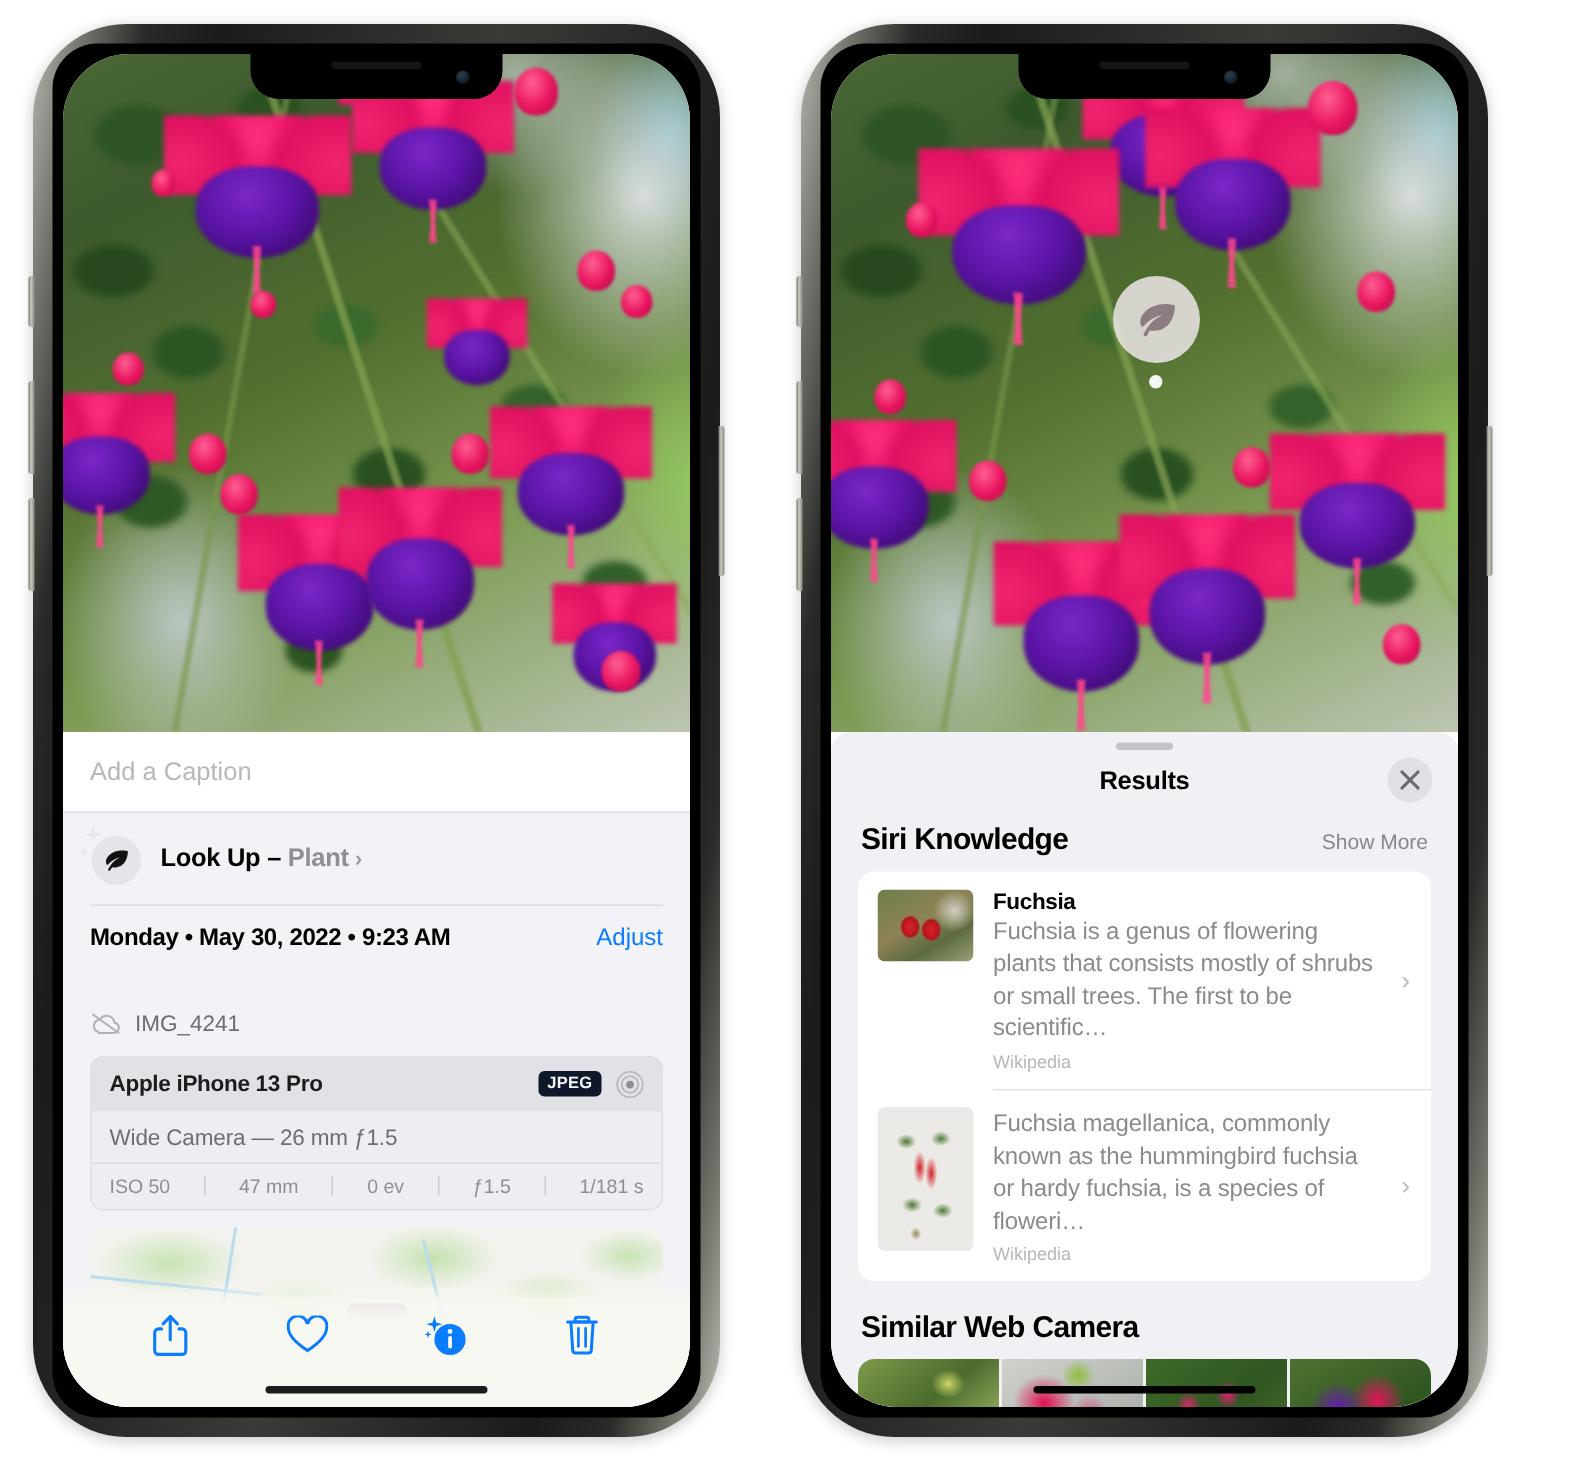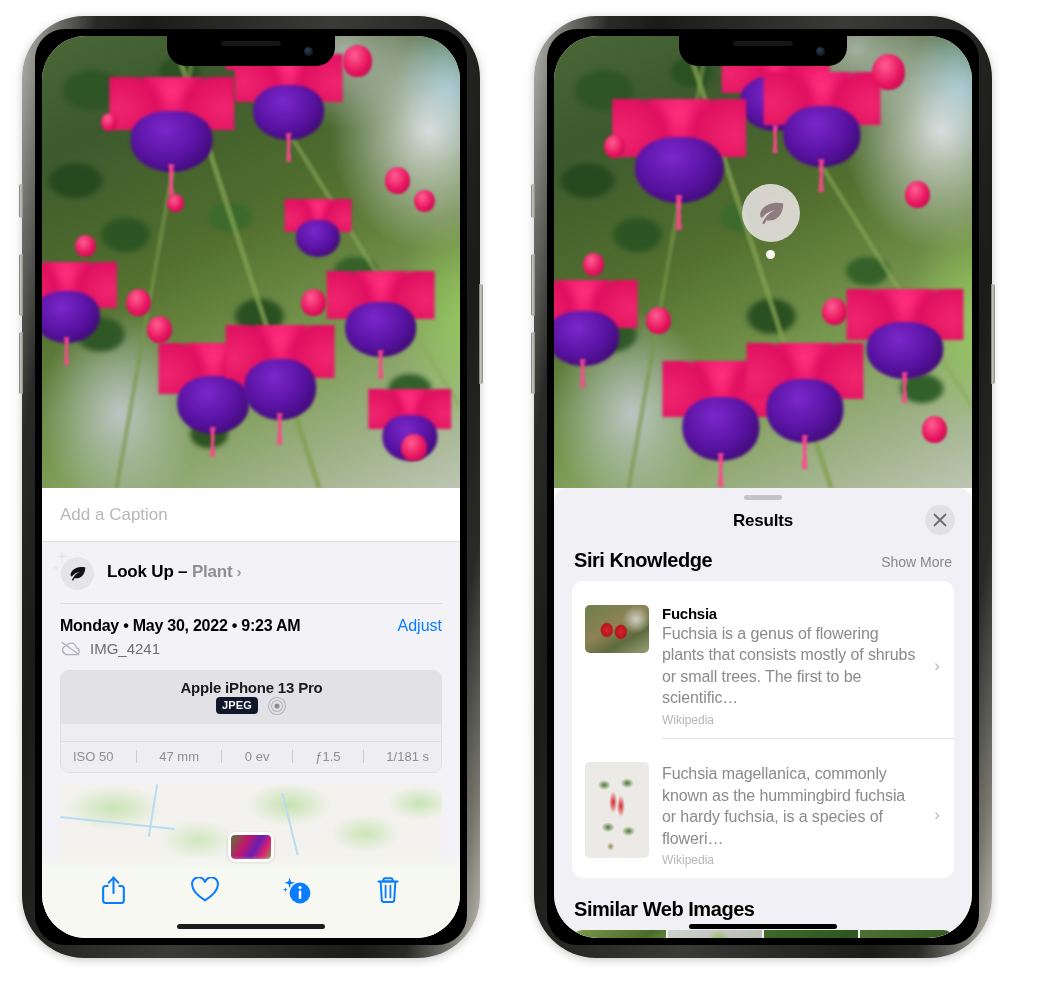--- a/index.html
+++ b/index.html
@@ -178,32 +178,31 @@
   .chev-small { margin-left: 4px; color: #9a9aa0; font-size: 15px; }
 
   .meta-sep { height: .5px; background: #dcdce1; margin: 0 18px; }
 
   .date-row {
     display:flex; align-items:flex-end; justify-content: space-between;
     padding: 13px 18px 0 18px;
   }
   .date-text { font-size: 16px; font-weight: 700; color: #000; letter-spacing: -.25px; }
   .adjust-link { font-size: 16px; color: #0a7cff; }
-  .file-row { display:flex; align-items:center; gap: 9px; padding: 5px 18px 13px 18px; }
+  .file-row { display:flex; align-items:center; gap: 9px; padding: 5px 18px 13px 18px; margin-top: 34px; }
   .file-name { font-size: 15px; color: #6d6d72; }
 
   .exif-card {
     margin: 0 18px; border-radius: 9px; overflow: hidden;
     background: #e9e9ee; border: .5px solid #dedee3;
   }
   .exif-head {
-    display: flex; align-items: center; 
+    display: flex; align-items: center; justify-content: space-between;
     padding: 8px 11px 8px 12px;
     background: #e1e1e6;
-    flex-direction: column;
   }
   .exif-head .model { font-size: 15px; font-weight: 700; color: #1c1c1e; letter-spacing: -.2px; }
   .exif-head .right { display: flex; align-items: center; gap: 9px; }
   .badge-jpeg {
     font-size: 11px; font-weight: 700; color: #f5f5f7;
     background: #0f172a; border-radius: 4px; padding: 2px 6px 3px 6px;
     letter-spacing: .2px;
   }
   .exif-body { padding: 9px 12px 8px 12px; background: #eeeef2; }
   .exif-line { font-size: 15px; color: #6d6d72; letter-spacing: -.1px; }
@@ -278,21 +277,21 @@
   .section-head {
     display: flex; align-items: baseline; justify-content: space-between;
     padding: 4px 20px 9px 20px;
   }
   .section-title { font-size: 20px; font-weight: 700; color: #000; letter-spacing: -.45px; }
   .show-more { font-size: 14px; color: #87878c; }
 
   .know-card {
     margin: 0 18px; background: #fff; border-radius: 11px; overflow: hidden;
   }
-  .know-item { display: flex; align-items: flex-start; gap: 13px; padding: 24px 10px 11px 13px; }
+  .know-item { display: flex; align-items: flex-start; gap: 13px; padding: 12px 10px 11px 13px; }
   .know-thumb { flex: 0 0 auto; border-radius: 5px; overflow: hidden; }
   .know-thumb.k1 {
     width: 64px; height: 48px;
     background:
       radial-gradient(ellipse 14% 22% at 34% 52%, #d8222a 0%, #b4161d 60%, rgba(180,22,29,0) 75%),
       radial-gradient(ellipse 14% 22% at 56% 56%, #d8222a 0%, #b4161d 60%, rgba(180,22,29,0) 75%),
       radial-gradient(ellipse 30% 40% at 80% 30%, #cfcfc2 0%, rgba(207,207,194,0) 72%),
       linear-gradient(150deg,#6f7f4a 0%, #8d8256 45%, #5d6b3e 70%, #9aa07a 100%);
   }
   .know-thumb.k2 {
@@ -475,20 +474,21 @@
               <span class="right">
                 <span class="badge-jpeg">JPEG</span>
                 <svg width="20" height="20" viewBox="0 0 24 24">
                   <circle cx="12" cy="12" r="10.2" fill="none" stroke="#b4b4ba" stroke-width="1.3"></circle>
                   <circle cx="12" cy="12" r="6.6" fill="none" stroke="#b4b4ba" stroke-width="1.3"></circle>
                   <circle cx="12" cy="12" r="3.1" fill="#8e8e93"></circle>
                 </svg>
               </span>
             </div>
             <div class="exif-body">
+              <div class="exif-line">Wide Camera — 26 mm ƒ1.5</div>
             </div>
             <div class="exif-foot">
               <span>ISO 50</span>
               <span class="exif-div"></span>
               <span>47 mm</span>
               <span class="exif-div"></span>
               <span>0 ev</span>
               <span class="exif-div"></span>
               <span>ƒ1.5</span>
               <span class="exif-div"></span>
@@ -647,21 +647,21 @@
               <div class="know-thumb k2"></div>
               <div class="know-text">
                 <div class="know-desc">Fuchsia magellanica, commonly known as the hummingbird fuchsia or hardy fuchsia, is a species of floweri…</div>
                 <div class="know-src">Wikipedia</div>
               </div>
               <div class="know-chev">›</div>
             </div>
           </div>
 
           <div class="section-head" style="padding-top:20px;padding-bottom:9px">
-            <span class="section-title">Similar Web Images</span>
+            <span class="section-title">Similar Web Camera</span>
           </div>
 
           <div class="web-row">
             <div class="web-thumb w1"></div>
             <div class="web-thumb w2"></div>
             <div class="web-thumb w3"></div>
             <div class="web-thumb w4"></div>
           </div>
         </div>
 

